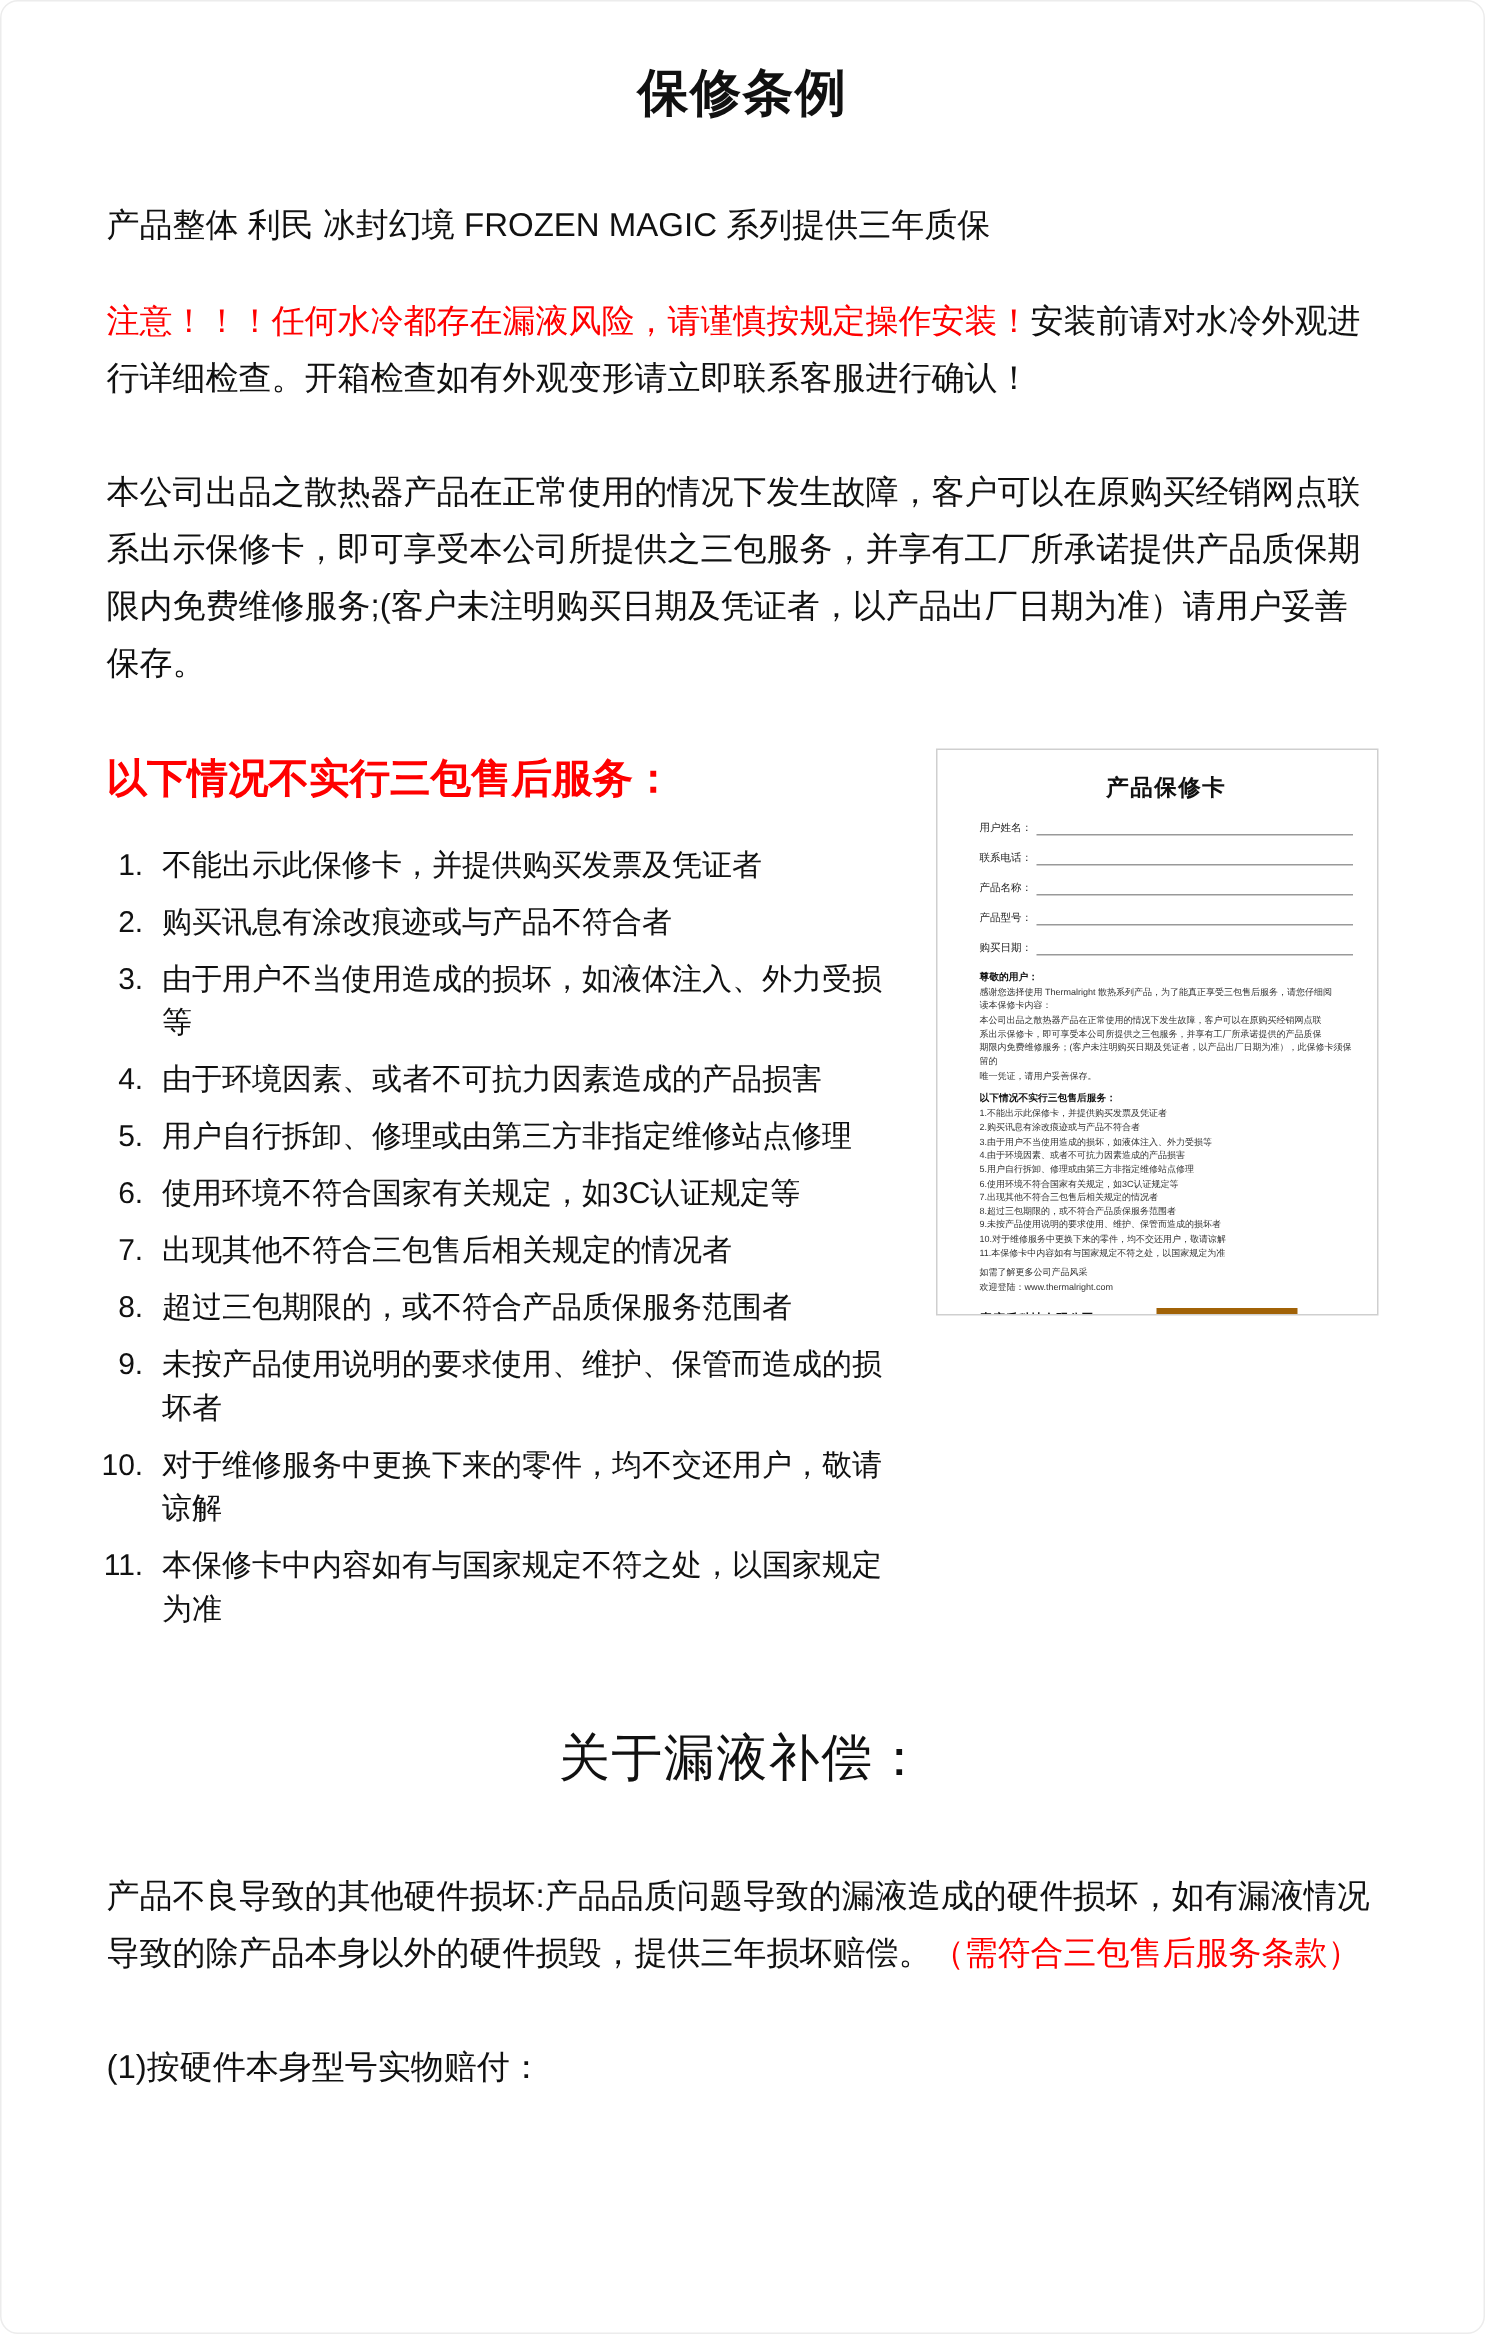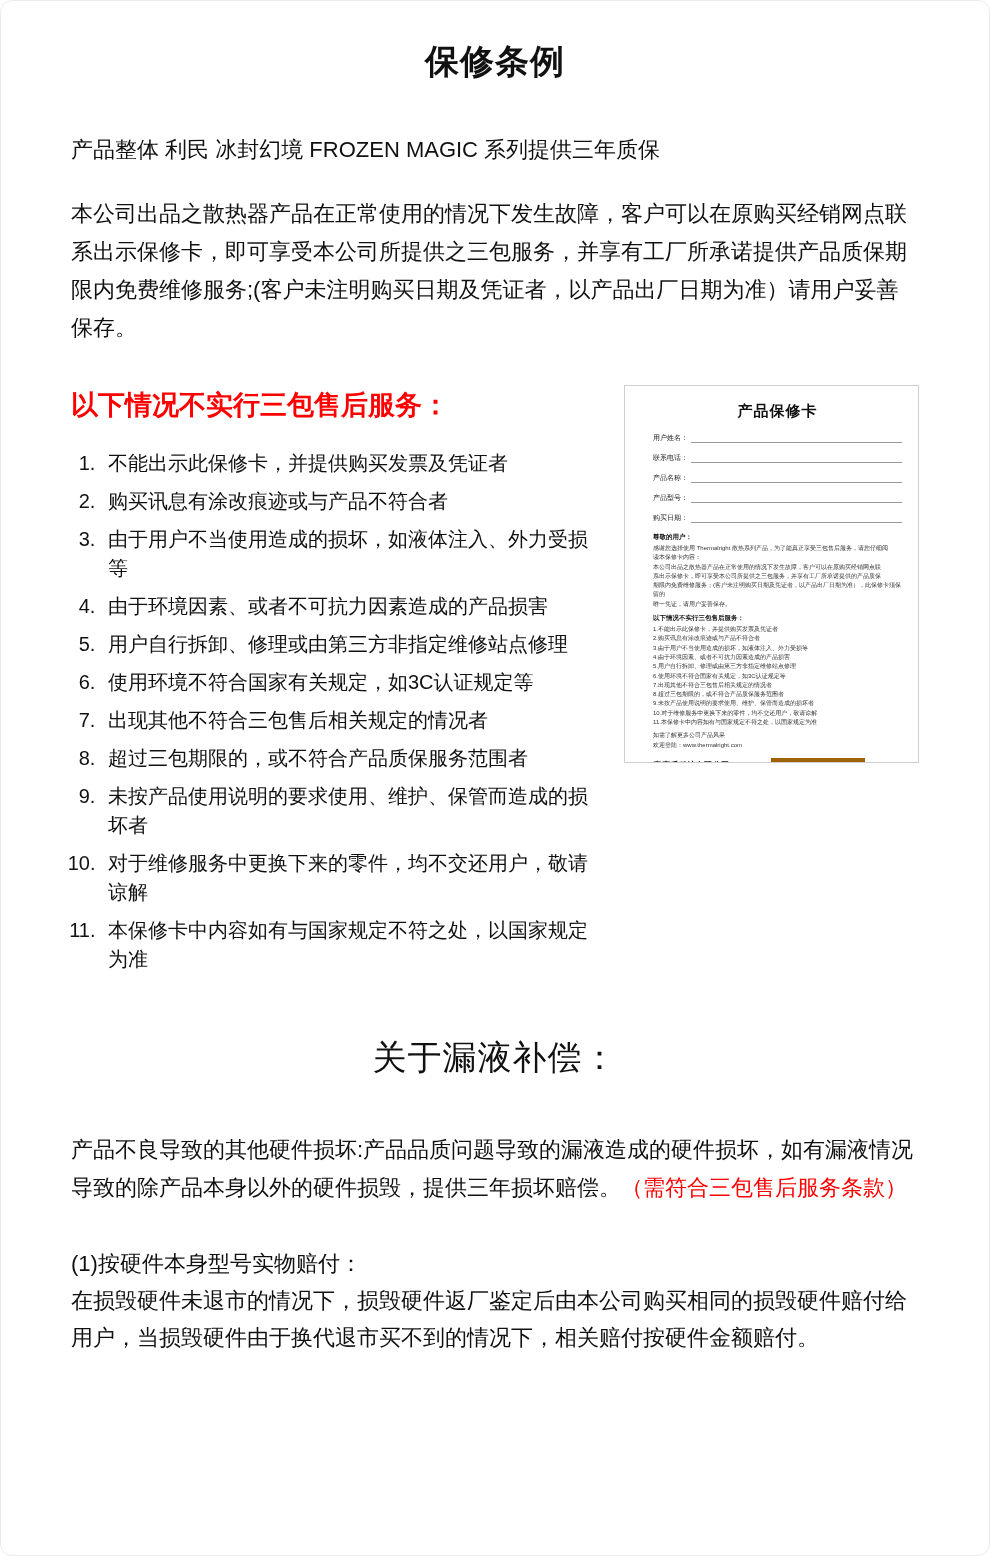--- a/index.html
+++ b/index.html
@@ -128,20 +128,21 @@
 </style>
 </head>
 <body>
 
 <div class="page">
 
   <h1 class="doc-title">保修条例</h1>
 
   <p class="para tight">产品整体 利民 冰封幻境 FROZEN MAGIC 系列提供三年质保</p>
 
+  <p class="para"><span class="red">注意！！！任何水冷都存在漏液风险，请谨慎按规定操作安装！</span><span>安装前请对水冷外观进行详细检查。开箱检查如有外观变形请立即联系客服进行确认！</span></p>
 
   <p class="para">本公司出品之散热器产品在正常使用的情况下发生故障，客户可以在原购买经销网点联系出示保修卡，即可享受本公司所提供之三包服务，并享有工厂所承诺提供产品质保期限内免费维修服务;(客户未注明购买日期及凭证者，以产品出厂日期为准）请用户妥善保存。</p>
 
   <div class="two-col">
     <div class="left-col">
       <div class="exclusions-heading">以下情况不实行三包售后服务：</div>
       <ol class="exclusions">
           <li>不能出示此保修卡，并提供购买发票及凭证者</li>
           <li>购买讯息有涂改痕迹或与产品不符合者</li>
           <li>由于用户不当使用造成的损坏，如液体注入、外力受损等</li>
@@ -231,16 +232,15 @@
     </div>
   </div>
 
   <h2 class="comp-heading">关于漏液补偿：</h2>
 
   <p class="para"><span>产品不良导致的其他硬件损坏:产品品质问题导致的漏液造成的硬件损坏，如有漏液情况导致的除产品本身以外的硬件损毁，提供三年损坏赔偿。</span><span class="red">（需符合三包售后服务条款）</span></p>
 
 
   <div class="line-block">
     <div>(1)按硬件本身型号实物赔付：</div>
-    <div>在损毁硬件未退市的情况下，损毁硬件返厂鉴定后由本公司购买相同的损毁硬件赔付给用户，当损毁硬件由于换代退市买不到的情况下，相关赔付按硬件金额赔付。</div>
   </div>
 
 </div>
 
 </body></html>

